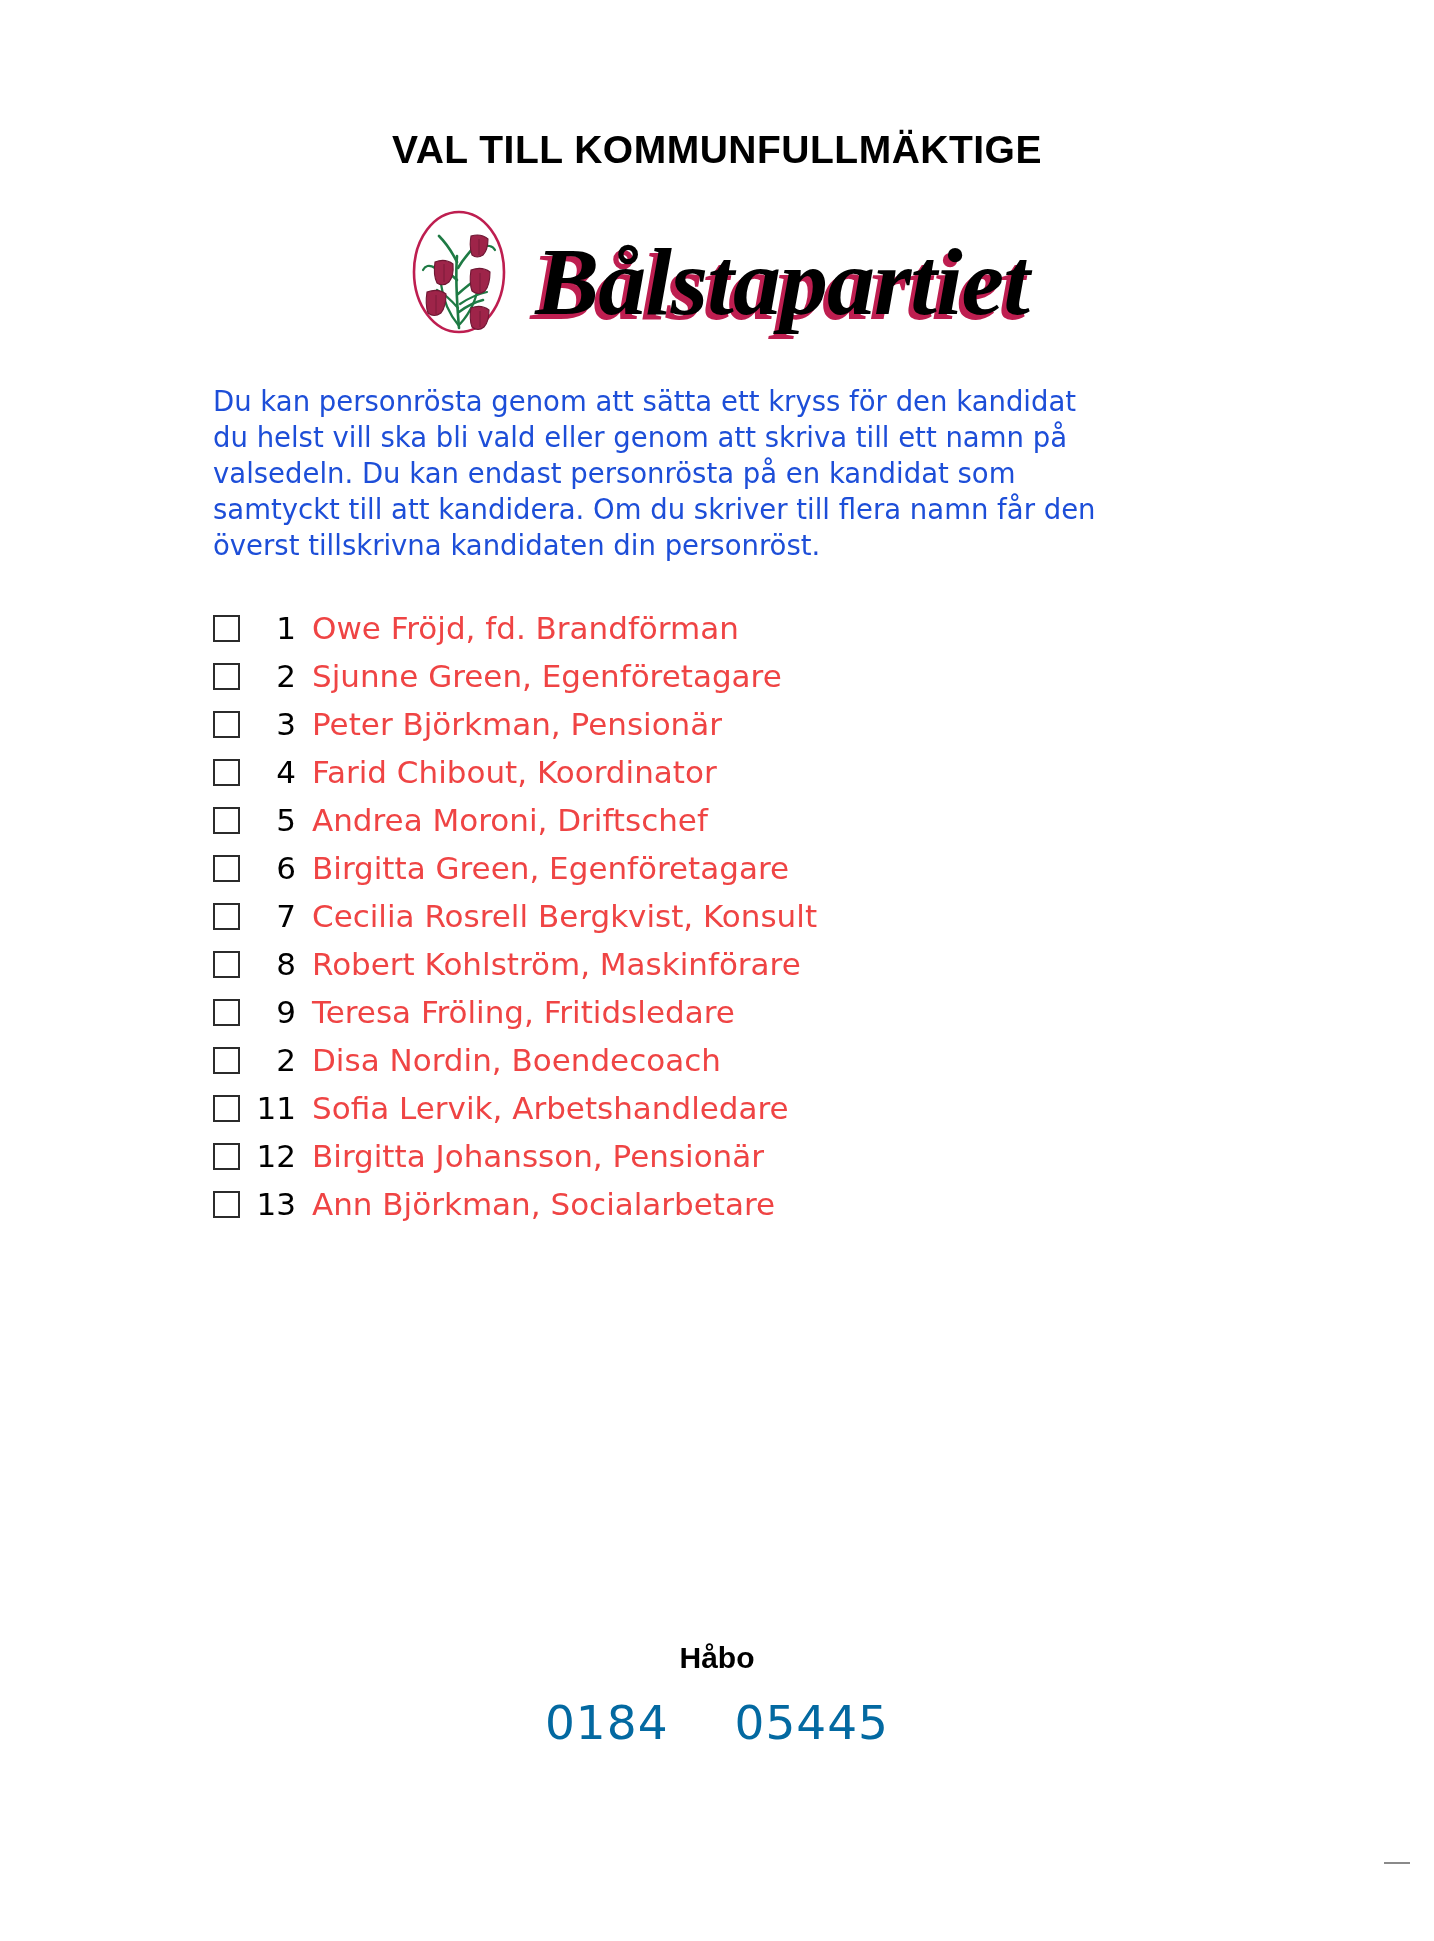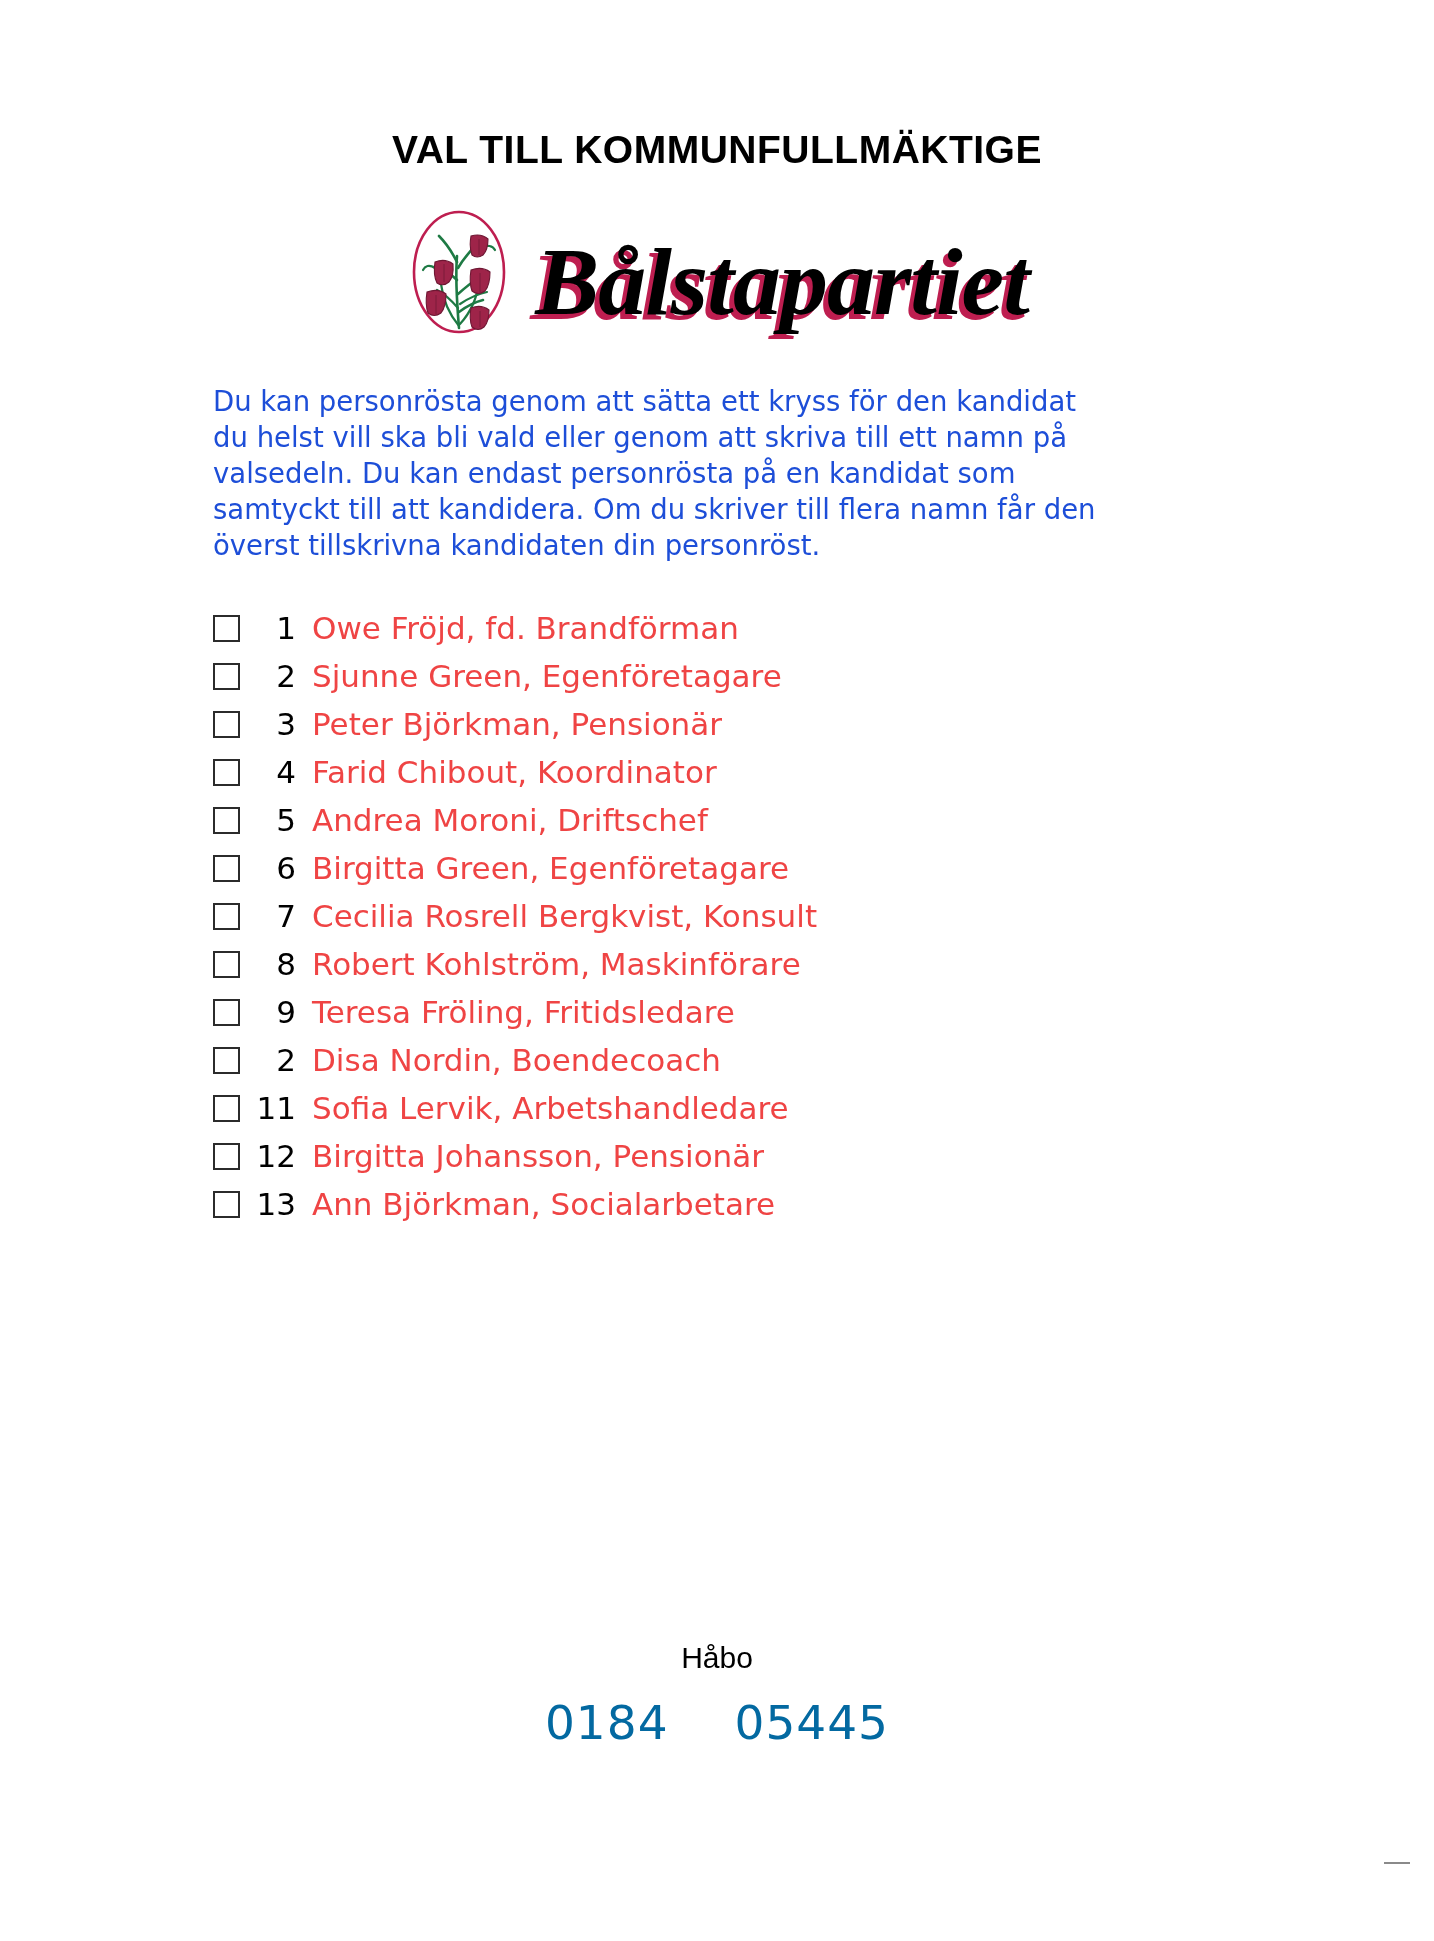--- a/index.html
+++ b/index.html
@@ -142,21 +142,21 @@
   }
 
   
   .municipality {
     position: absolute;
     left: 0;
     top: 1641px;
     width: 1434px;
     text-align: center;
     font-family: "Liberation Sans", sans-serif;
-    font-weight: normal;
+    font-weight: bold;
     font-size: 30px;
     color: #000;
   }
   .codes {
     position: absolute;
     left: 0;
     top: 1695px;
     width: 1434px;
     text-align: center;
     font-family: "DejaVu Sans", sans-serif;

